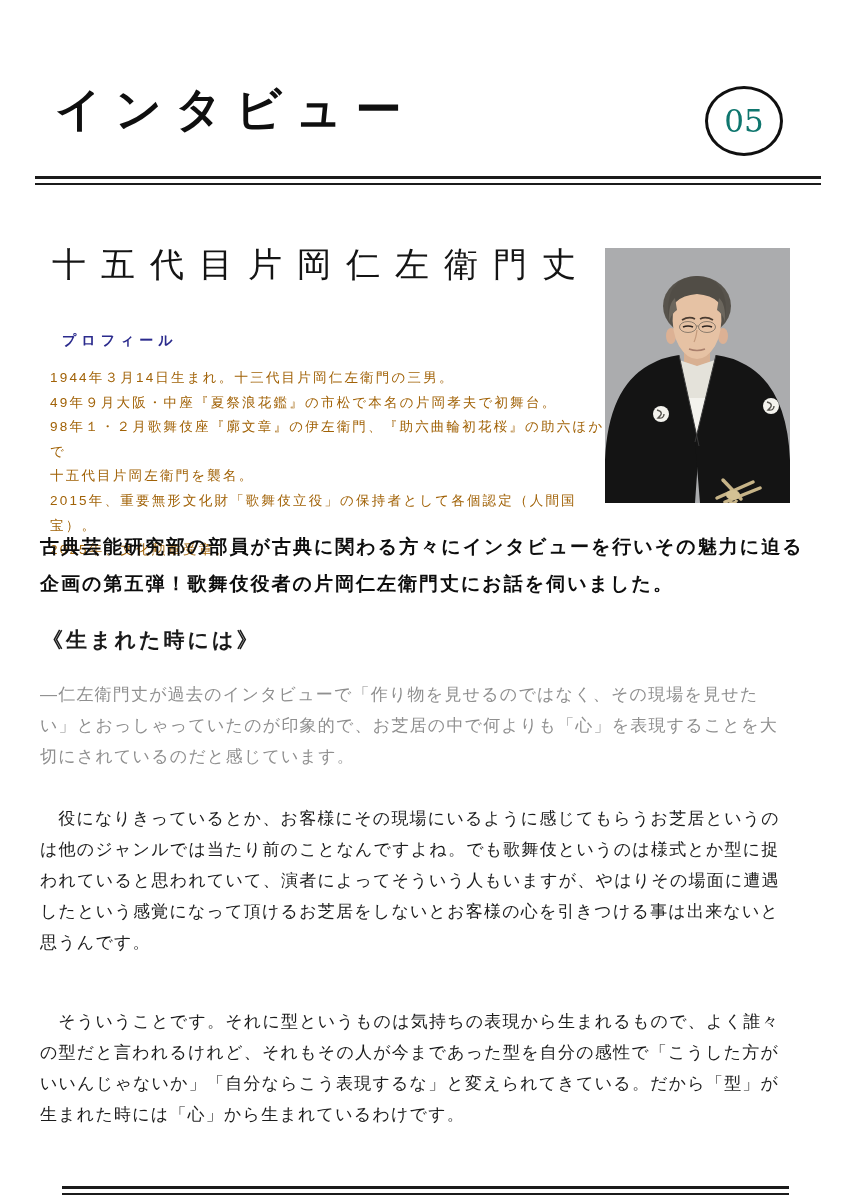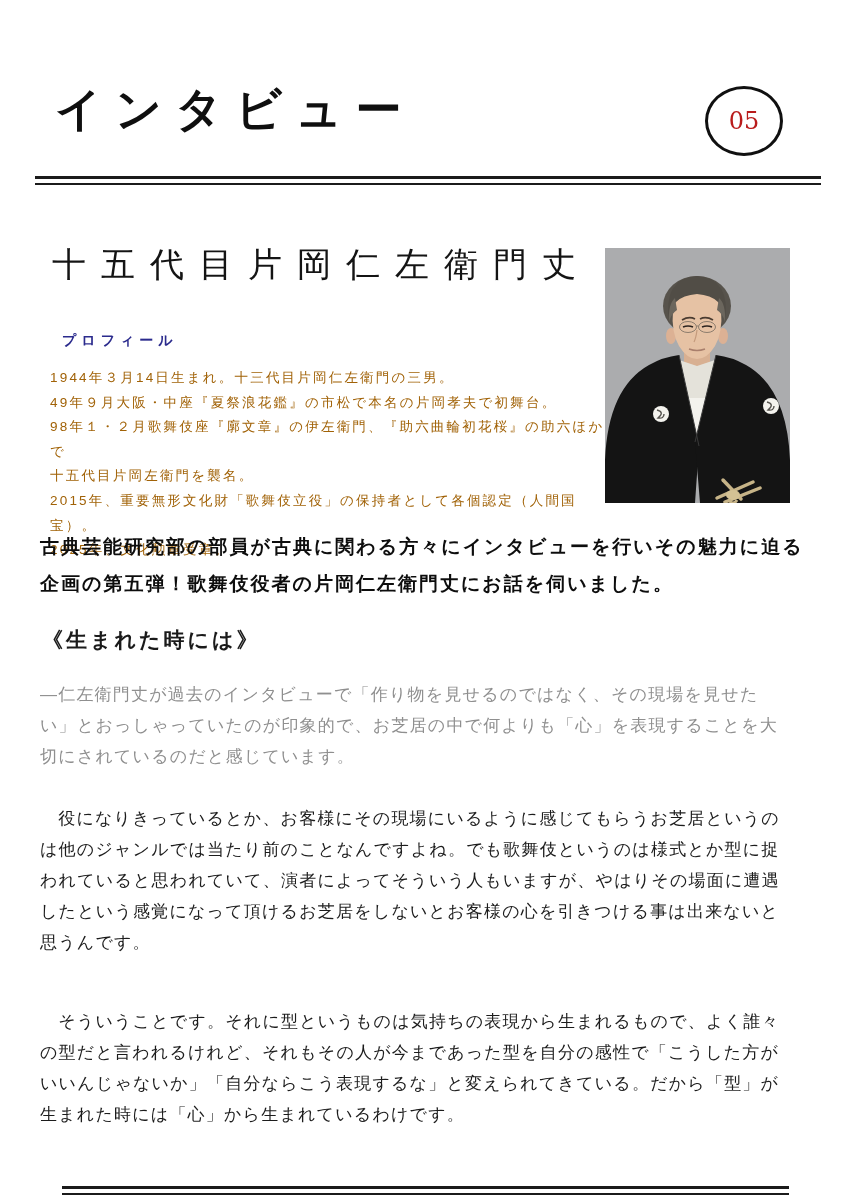--- a/index.html
+++ b/index.html
@@ -18,21 +18,21 @@
   .page-title{
     left:55px;top:82px;
     font-size:46px;font-weight:800;letter-spacing:13px;
     color:#0f0f0f;margin:0;line-height:1.2;
   }
   .page-badge{
     left:705px;top:86px;width:72px;height:64px;
     border:3px solid #101010;border-radius:50%;
     display:flex;align-items:center;justify-content:center;
     font-family:"DejaVu Serif","Liberation Serif",serif;
-    font-size:24px;color:#b91c1c;text-align:right;
+    font-size:31px;color:#0f766e;text-align:right;
   }
   .rule .thick{border-top:3px solid #1b1b1b;}
   .rule .thin{border-top:2px solid #1b1b1b;margin-top:4px;}
   .rule-header{left:35px;top:176px;width:786px;}
   .rule-footer{left:62px;top:1186px;width:727px;}
   .rule-footer .thick{border-top-width:3px;}
   
   .subject-name{
     left:48px;top:238px;margin:4px;
     font-size:34px;font-weight:500;letter-spacing:15px;

